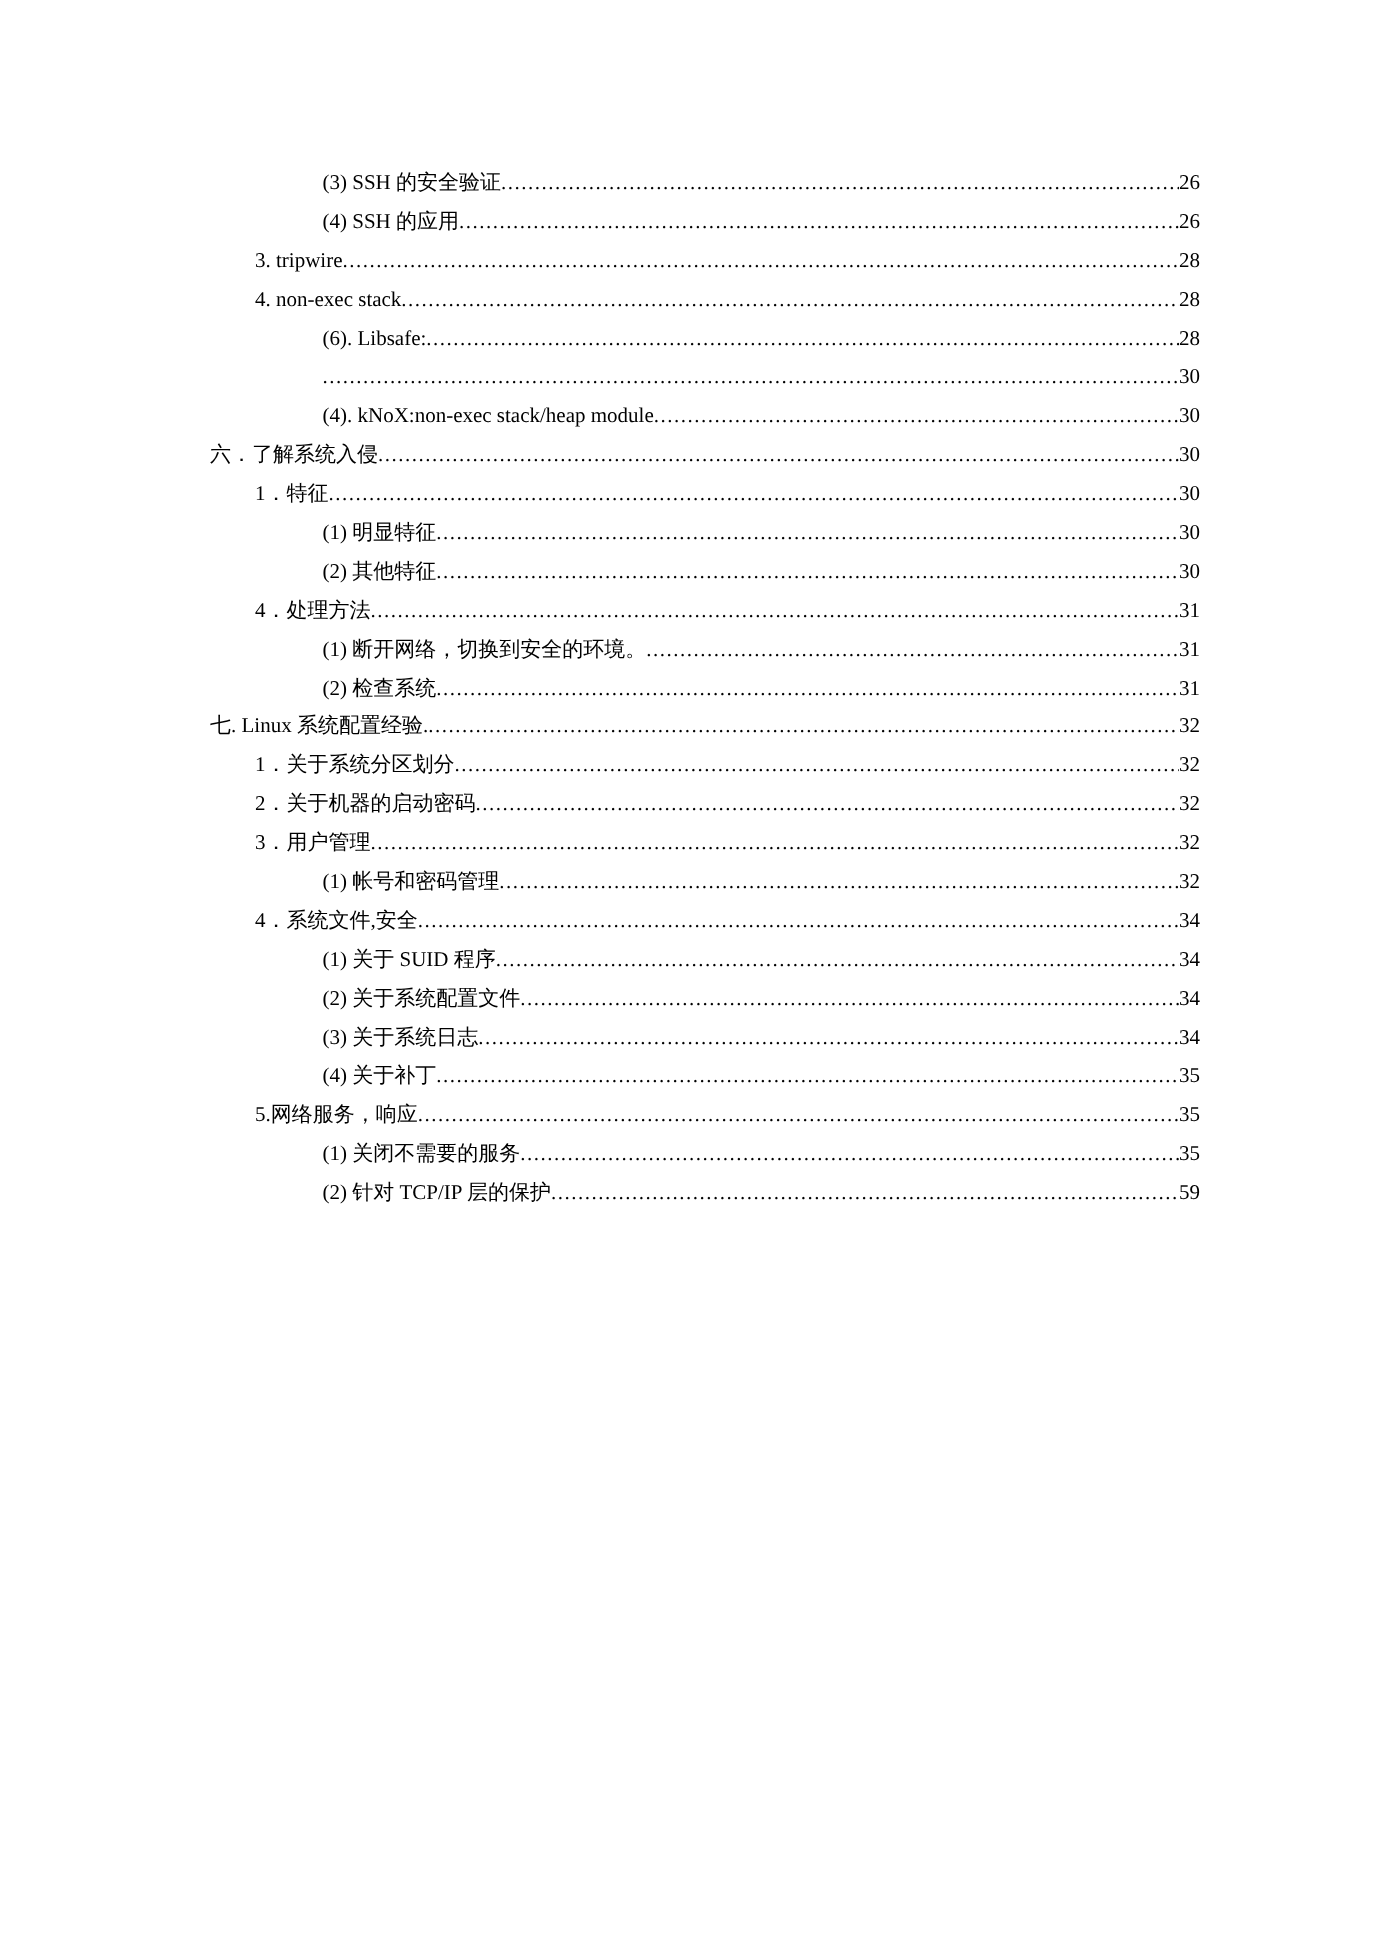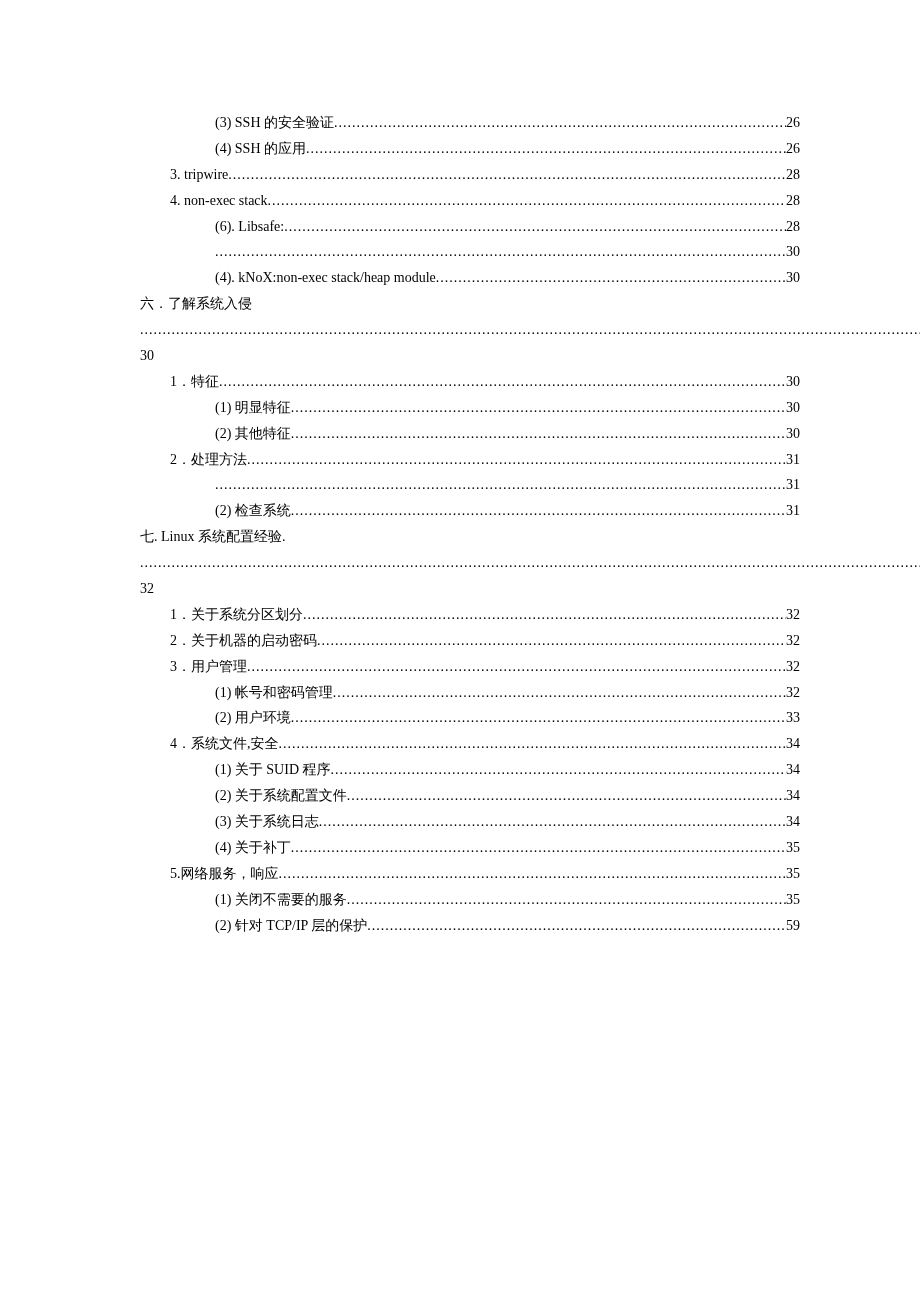--- a/index.html
+++ b/index.html
@@ -13,21 +13,21 @@
   }
   .page {
     padding: 110px 120px 0 140px;
   }
   .toc-line {
     display: flex;
     align-items: baseline;
     line-height: 1.85;
     white-space: nowrap;
   }
-  .lvl0 { padding-left: 0px; flex-direction: column; }
+  .lvl0 { padding-left: 0px; }
   .lvl1 { padding-left: 30px; }
   .lvl2 { padding-left: 75px; }
   .title {
     flex: 0 0 auto;
   }
   .dots {
     flex: 1 1 auto;
     overflow: hidden;
     font-family: "Times New Roman", serif;
     letter-spacing: 1px;
@@ -92,25 +92,26 @@
       <span class="title">(1) 明显特征</span>
       <span class="dots"></span>
       <span class="pg">30</span>
     </div>
     <div class="toc-line lvl2">
       <span class="title">(2) 其他特征</span>
       <span class="dots"></span>
       <span class="pg">30</span>
     </div>
     <div class="toc-line lvl1">
-      <span class="title">2．处理方法</span>
+      <span class="title">4．处理方法</span>
       <span class="dots"></span>
       <span class="pg">31</span>
     </div>
     <div class="toc-line lvl2">
+      <span class="title">(1) 断开网络，切换到安全的环境。</span>
       <span class="dots"></span>
       <span class="pg">31</span>
     </div>
     <div class="toc-line lvl2">
       <span class="title">(2) 检查系统</span>
       <span class="dots"></span>
       <span class="pg">31</span>
     </div>
     <div class="toc-line lvl0">
       <span class="title">七. Linux 系统配置经验.</span>
@@ -129,25 +130,20 @@
     </div>
     <div class="toc-line lvl1">
       <span class="title">3．用户管理</span>
       <span class="dots"></span>
       <span class="pg">32</span>
     </div>
     <div class="toc-line lvl2">
       <span class="title">(1) 帐号和密码管理</span>
       <span class="dots"></span>
       <span class="pg">32</span>
-    </div>
-    <div class="toc-line lvl2">
-      <span class="title">(2) 用户环境</span>
-      <span class="dots"></span>
-      <span class="pg">33</span>
     </div>
     <div class="toc-line lvl1">
       <span class="title">4．系统文件,安全</span>
       <span class="dots"></span>
       <span class="pg">34</span>
     </div>
     <div class="toc-line lvl2">
       <span class="title">(1)   关于 SUID 程序</span>
       <span class="dots"></span>
       <span class="pg">34</span>

